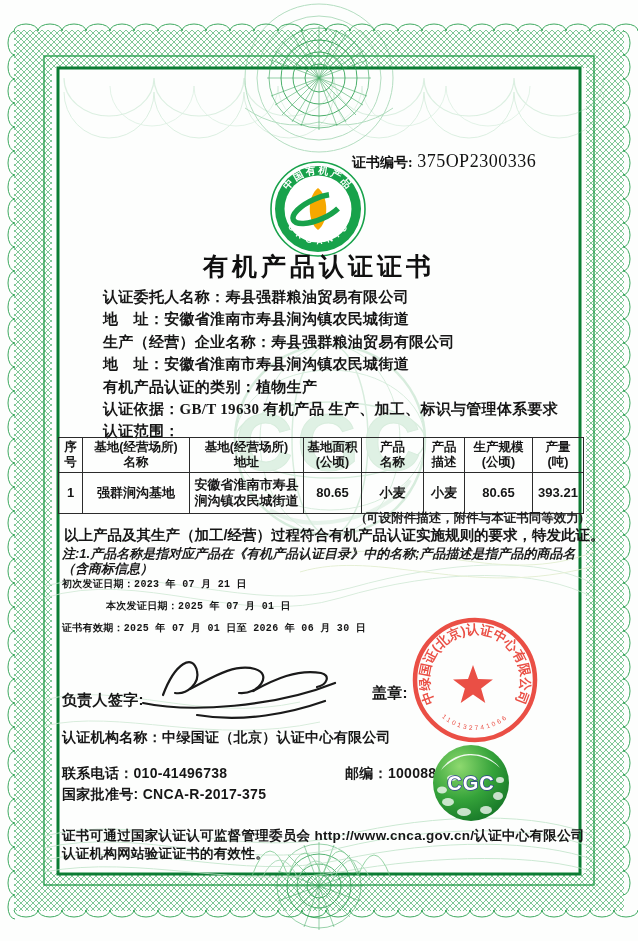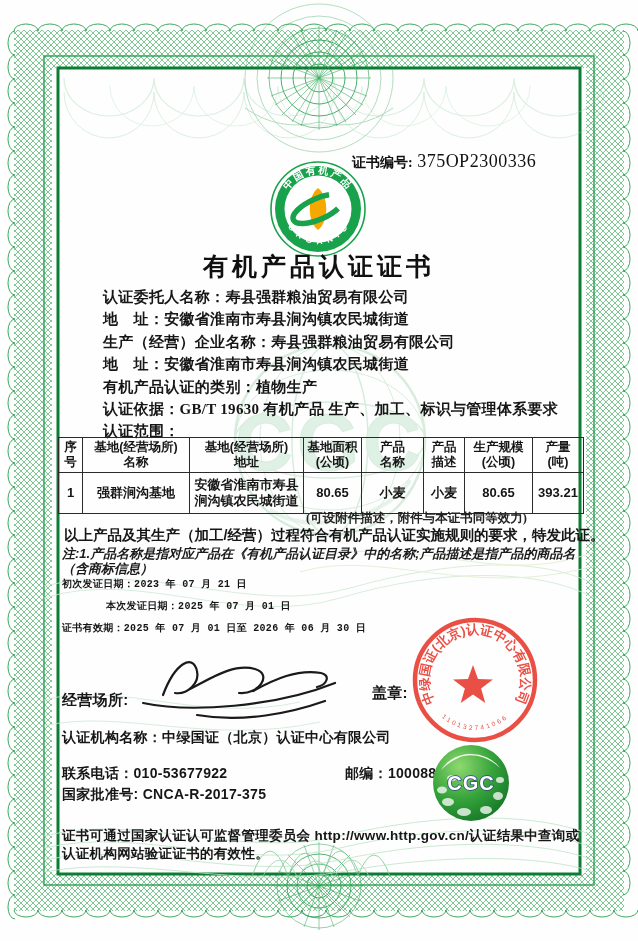--- a/index.html
+++ b/index.html
@@ -14,21 +14,21 @@
   .certno .num{font-family:"Liberation Serif","DejaVu Serif",serif;font-size:18px;color:#111;letter-spacing:.5px;}
   .fields{position:absolute;left:75px;top:286px;z-index:5;}
   .fields .frow{line-height:22.4px;font-size:15px;font-weight:bold;color:#161616;white-space:nowrap;letter-spacing:.3px;margin-left:28px;}
   .fields .val-kai{font-family:"Liberation Serif","DejaVu Serif",serif;font-weight:bold;}
   table.cert-table{position:absolute;left:58px;top:437px;width:525px;border-collapse:collapse;
                    table-layout:fixed;z-index:5;background:rgba(255,255,255,.0);}
   table.cert-table th,table.cert-table td{border:1.4px solid #2b2b2b;text-align:center;vertical-align:middle;
                    font-weight:bold;color:#161616;padding:1px 1px;}
   table.cert-table th{font-size:12.5px;line-height:15px;height:32px;}
   table.cert-table td{font-size:13px;line-height:16px;height:38px;}
-  .attach-note{position:absolute;left:250px;top:510px;width:333px;text-align:center;font-size:12.5px;
+  .attach-note{position:absolute;left:250px;top:510px;width:333px;text-align:right;font-size:12.5px;
                font-weight:bold;color:#222;z-index:5;font-family:"Liberation Serif","DejaVu Serif",serif;white-space:nowrap;}
   .statement{position:absolute;left:64px;top:526px;font-size:14.5px;font-weight:bold;color:#161616;z-index:5;white-space:nowrap;}
   .noteln{position:absolute;left:62px;font-size:13px;font-weight:bold;color:#1b1b1b;z-index:5;white-space:nowrap;font-style:italic;}
   .dateln{font-size:10px;font-family:Liberation Mono, monospace;}
   .orgln{font-size:14px;}
   .footln{font-size:13.5px;}
   svg text{font-family:"Liberation Sans","DejaVu Sans",sans-serif;}
 </style>
 </head>
 <body>
@@ -242,21 +242,21 @@
   <div class="ln dateln" style="left:62px;top:577px;">
     <span>初次发证日期：</span><span>2023 年 07 月 21 日</span>
   </div>
   <div class="ln dateln" style="left:62px;top:599px;margin-left:44px;">
     <span>本次发证日期：</span><span>2025 年 07 月 01 日</span>
   </div>
   <div class="ln dateln" style="left:62px;top:621px;">
     <span>证书有效期：</span><span>2025 年 07 月 01 日至 2026 年 06 月 30 日</span>
   </div>
 
-  <div class="ln" style="left:62px;top:691px;">经营场所:</div>
+  <div class="ln" style="left:62px;top:691px;">负责人签字:</div>
   <svg class="abs" style="left:135px;top:645px;z-index:5;" width="210" height="80" viewBox="0 0 210 80">
     <g stroke="#1a1a1a" stroke-width="2.2" fill="none" stroke-linecap="round">
       <path d="M28,50 C40,18 58,8 62,26 C65,38 52,50 40,48"></path>
       <path d="M55,44 C75,34 98,18 120,24 C138,29 124,50 104,48"></path>
       <path d="M118,46 C140,34 162,24 186,28 C196,30 192,40 182,42"></path>
       <path d="M8,58 C55,68 140,62 200,38"></path>
       <path d="M62,70 C108,78 156,68 190,56"></path>
     </g>
   </svg>
   <div class="ln" style="left:372px;top:684px;">盖章:</div>
@@ -297,25 +297,25 @@
       <ellipse cx="70" cy="38" rx="4" ry="3"></ellipse>
       <ellipse cx="22" cy="36" rx="5" ry="3"></ellipse>
     </g>
     <text x="41" y="48" text-anchor="middle" font-size="20" font-weight="bold" fill="#ffffff" stroke="#2b3f8f" stroke-width="1.4" letter-spacing="1" style="paint-order:stroke;">CGC</text>
   </svg>
 
   <div class="ln orgln" style="left:62px;top:729px;">
     <span>认证机构名称：</span><span>中绿国证（北京）认证中心有限公司</span>
   </div>
   <div class="ln orgln" style="left:62px;top:765px;">
-    <span>联系电话：</span><span>010-53677922</span>
+    <span>联系电话：</span><span>010-41496738</span>
   </div>
   <div class="ln orgln" style="left:345px;top:765px;">
     <span>邮编：</span><span>100088</span>
   </div>
   <div class="ln orgln" style="left:62px;top:786px;">
     <span>国家批准号:</span> <span>CNCA-R-2017-375</span>
   </div>
 
-  <div class="ln footln" style="left:62px;top:827px;">证书可通过国家认证认可监督管理委员会 http://www.http.gov.cn/认证结果中查询或</div>
+  <div class="ln footln" style="left:62px;top:827px;">证书可通过国家认证认可监督管理委员会 http://www.cnca.gov.cn/认证中心有限公司</div>
   <div class="ln footln" style="left:62px;top:845px;">认证机构网站验证证书的有效性。</div>
 
 </div>
 
 </body></html>

